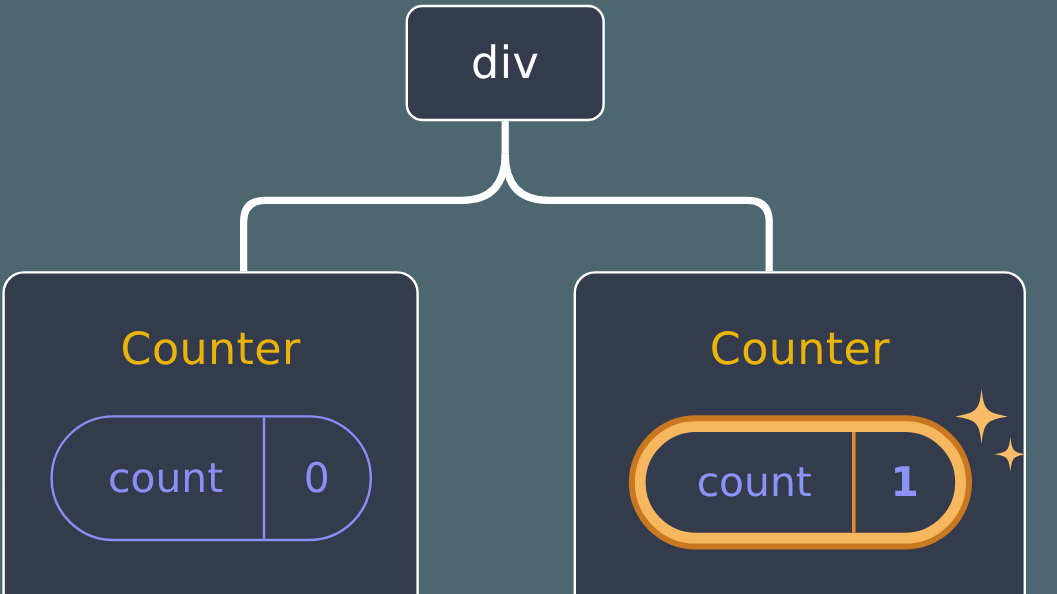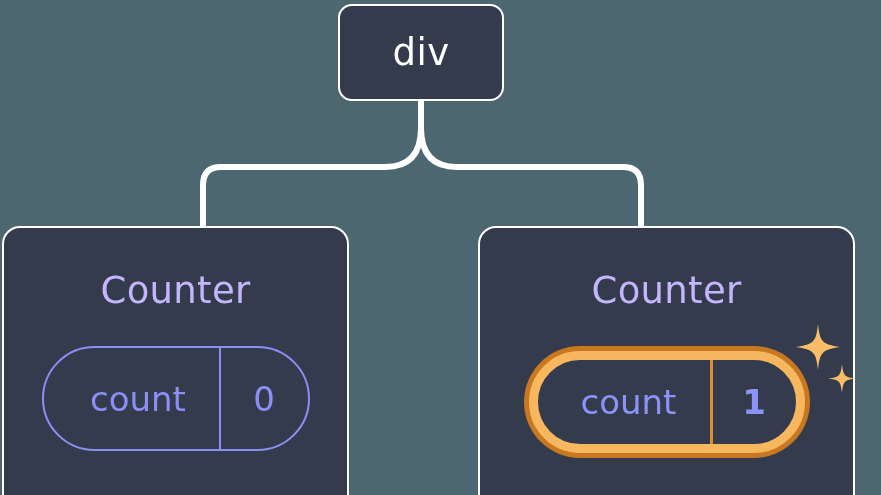--- a/index.html
+++ b/index.html
@@ -67,21 +67,21 @@
     width: 377px;
     height: 290px;
   }
 
   .node-title {
     position: absolute;
     left: 0;
     right: 0;
     top: 44px;
     text-align: center;
-    color: #c4b5fd;
+    color: #eab308;
     font-size: 37px;
     line-height: 1;
     letter-spacing: 0.3px;
   }
 
   
   .pill-wrap {
     position: absolute;
     top: 118px;
     left: 0;

